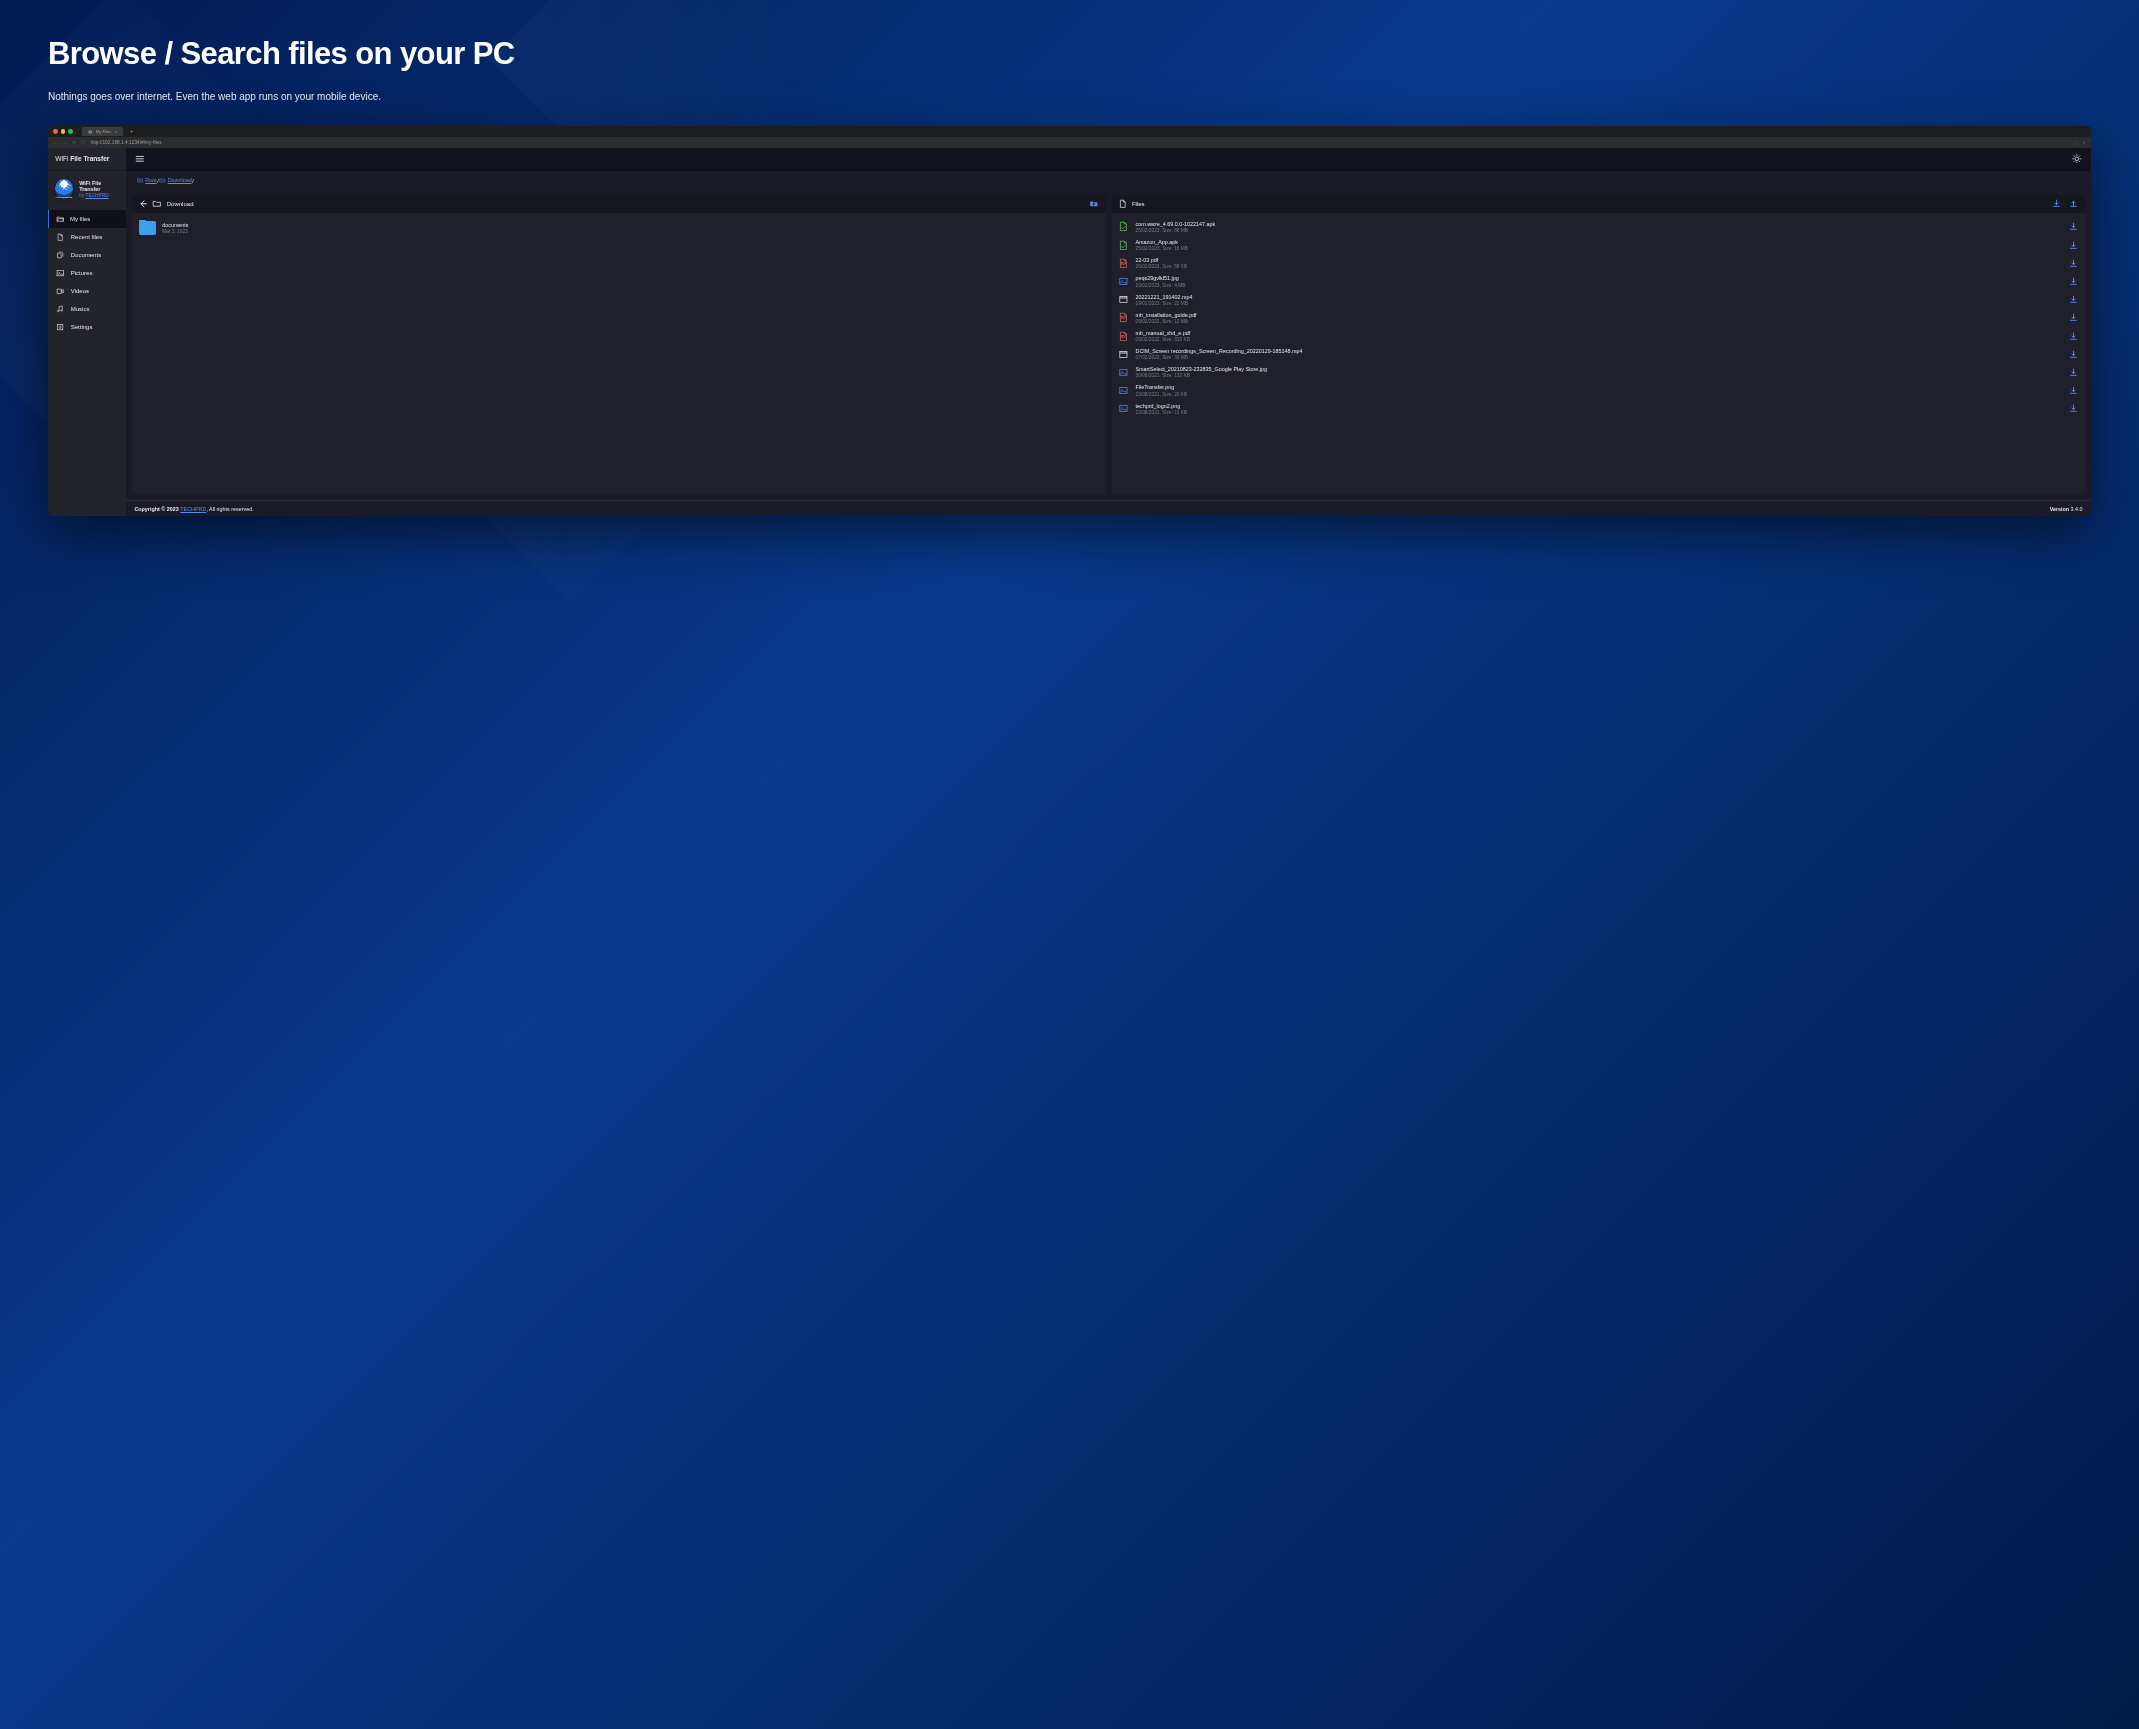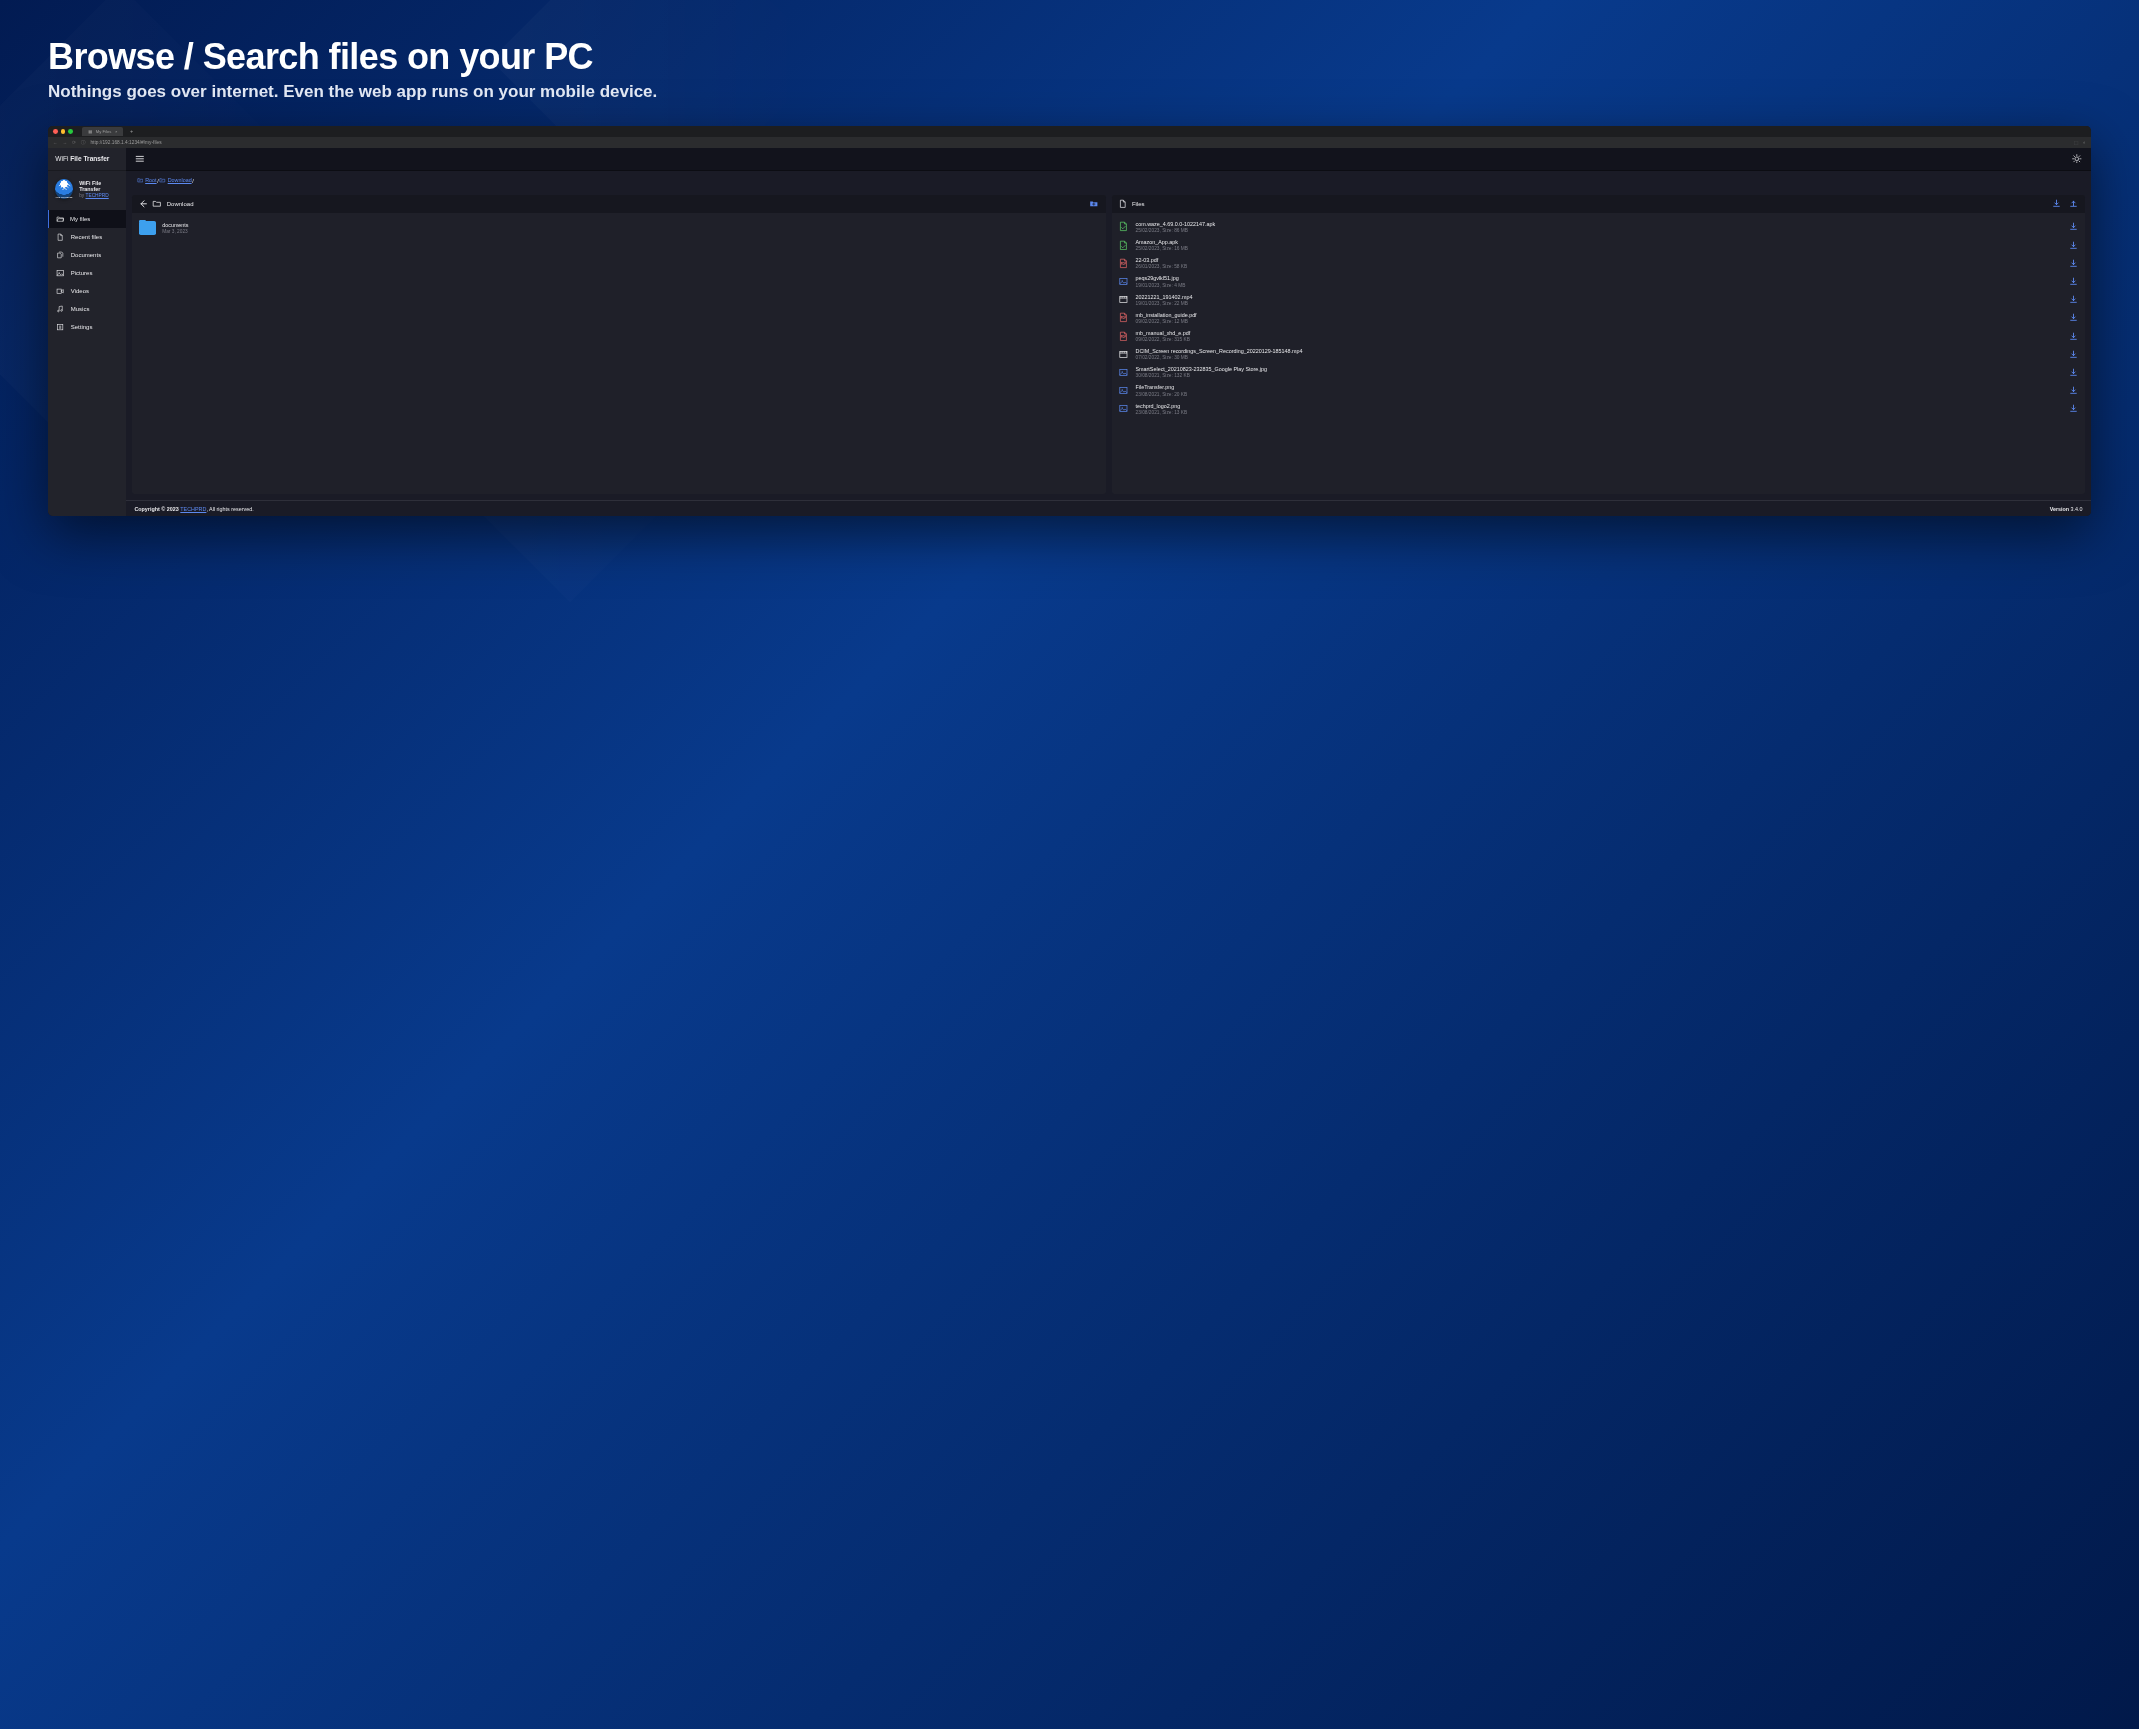--- a/index.html
+++ b/index.html
@@ -34,22 +34,22 @@
     position:relative;
     overflow:hidden;
     min-height:576px;
   }
   .hero-shapes{position:absolute;inset:0;opacity:.35;}
   .hero-shapes div{position:absolute;background:linear-gradient(45deg,rgba(255,255,255,.08),rgba(255,255,255,0));}
   .hs1{width:360px;height:360px;transform:rotate(45deg);top:60px;left:-60px;}
   .hs2{width:300px;height:300px;transform:rotate(45deg);top:240px;left:420px;}
   .hs3{width:240px;height:240px;transform:rotate(45deg);top:-60px;left:540px;}
   .hero{position:relative;z-index:1;color:var(--white);margin-bottom:24px;}
-  .hero h1{font-size:36px;font-weight:800;letter-spacing:-0.6px;margin-bottom:4px;}
-  .hero p{font-size:17px;font-weight:700;color:#e3e9f5;}
+  .hero h1{font-size:31px;font-weight:800;letter-spacing:-0.6px;margin-bottom:19px;}
+  .hero p{font-size:10px;font-weight:400;color:#e3e9f5;}
   .window{position:relative;z-index:1;width:100%;height:390px;border-radius:4.8px;overflow:hidden;background:var(--panel);box-shadow:0 18px 54px rgba(0,0,0,.55);display:flex;flex-direction:column;}
   .title-bar{height:10.8px;background:var(--chrome-dark);display:flex;align-items:center;padding:0 4.8px;gap:3px;}
   .title-bar .dot{width:4.8px;height:4.8px;border-radius:50%;}
   .dot.r{background:#ff5f56;} .dot.y{background:#ffbd2e;} .dot.g{background:#27c93f;}
   .title-bar .tab{margin-left:6px;background:var(--tab);height:8.4px;padding:0.6px 6px;border-radius:1.8px 1.8px 0 0;display:flex;align-items:center;gap:3.6px;font-size:4.2px;color:var(--url);}
   .url-bar{height:10.8px;background:var(--chrome);display:flex;align-items:center;padding:0 4.8px;gap:4.8px;font-size:4.8px;color:var(--url);}
   .url-bar .nav-ic{opacity:.5;}
   .url-bar .url-field{color:var(--url);}
   .app{flex:1;display:flex;min-height:0;}
   .sidebar{width:78px;background:var(--sidebar);display:flex;flex-direction:column;}

